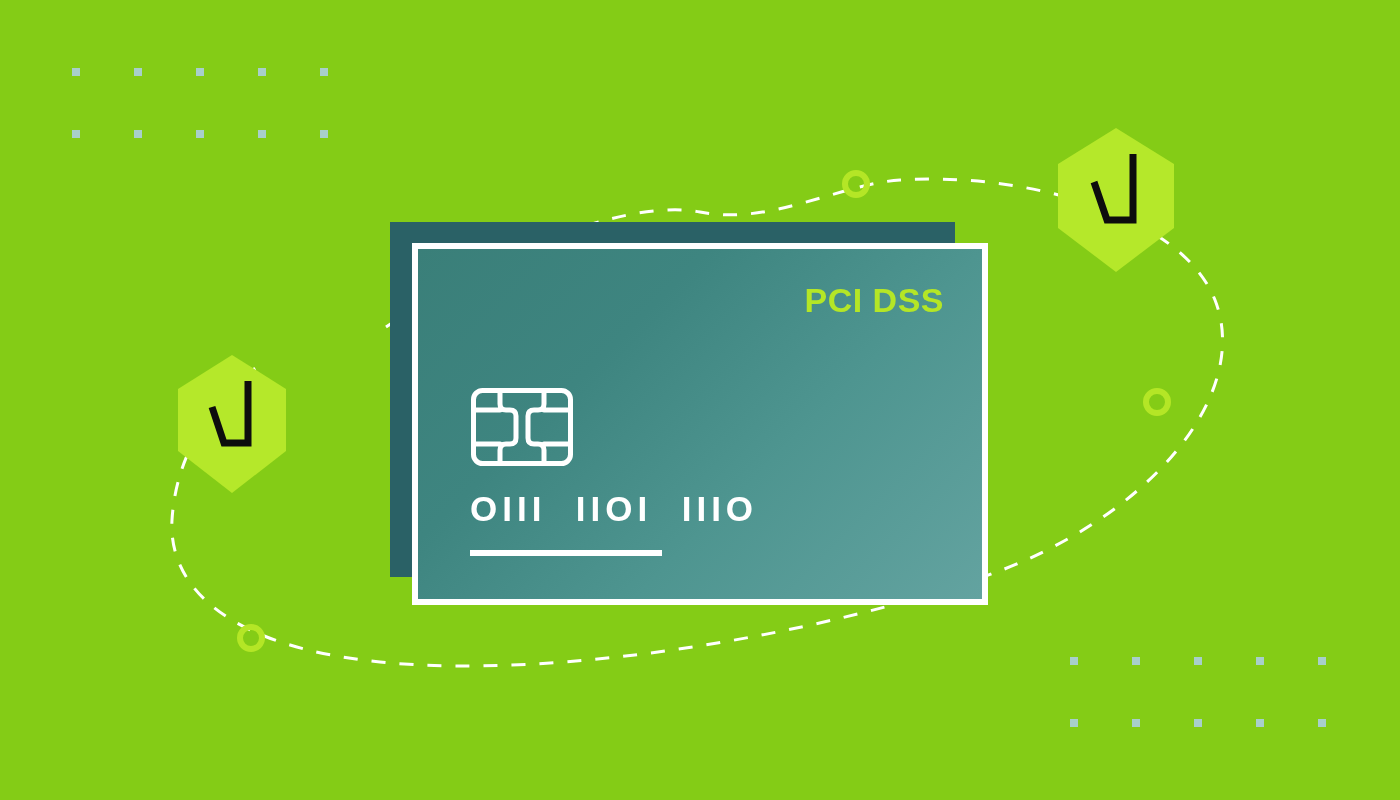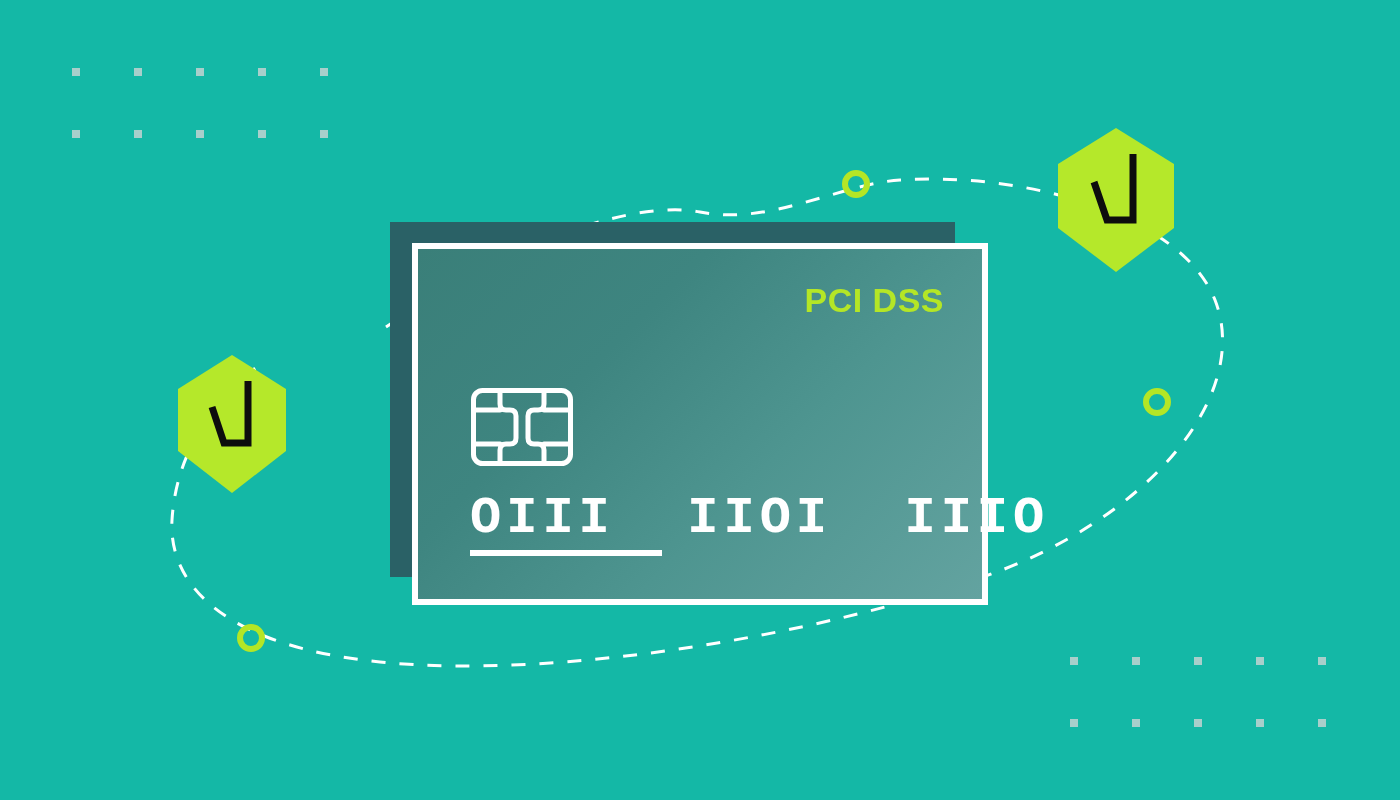--- a/index.html
+++ b/index.html
@@ -63,25 +63,25 @@
     position: absolute;
     left: 52px;
     top: 138px;
     width: 104px;
     height: 80px;
   }
   #card-number {
     position: absolute;
     left: 52px;
     top: 240px;
-    font-size: 52px;
+    font-size: 35px;
     font-weight: bold;
     letter-spacing: 5px;
     color: #ffffff;
-    font-family: Liberation Mono, monospace;
+    font-family: Liberation Sans, sans-serif;
     white-space: pre;
   }
   #card-strip {
     position: absolute;
     left: 52px;
     top: 301px;
     width: 192px;
     height: 6px;
     background: #ffffff;
   }
@@ -90,21 +90,21 @@
     position: absolute;
   }
   #shield-left  { left: 178px; top: 355px; width: 108px; height: 138px; }
   #shield-right { left: 1058px; top: 128px; width: 116px; height: 144px; }
   
   #deco-back, #deco-front { pointer-events: none; }
 </style>
 </head>
 <body>
 
-<div id="stage" style="background: #14b8a6;">
+<div id="stage" style="background: #84cc16;">
 
   <div class="layer" id="dot-grid-top-left">
       <div class="dot" style="left: 72px; top: 68px; width: 8px; height: 8px; background: rgb(168, 207, 203);"></div>
       <div class="dot" style="left: 134px; top: 68px; width: 8px; height: 8px; background: rgb(168, 207, 203);"></div>
       <div class="dot" style="left: 196px; top: 68px; width: 8px; height: 8px; background: rgb(168, 207, 203);"></div>
       <div class="dot" style="left: 258px; top: 68px; width: 8px; height: 8px; background: rgb(168, 207, 203);"></div>
       <div class="dot" style="left: 320px; top: 68px; width: 8px; height: 8px; background: rgb(168, 207, 203);"></div>
       <div class="dot" style="left: 72px; top: 130px; width: 8px; height: 8px; background: rgb(168, 207, 203);"></div>
       <div class="dot" style="left: 134px; top: 130px; width: 8px; height: 8px; background: rgb(168, 207, 203);"></div>
       <div class="dot" style="left: 196px; top: 130px; width: 8px; height: 8px; background: rgb(168, 207, 203);"></div>

